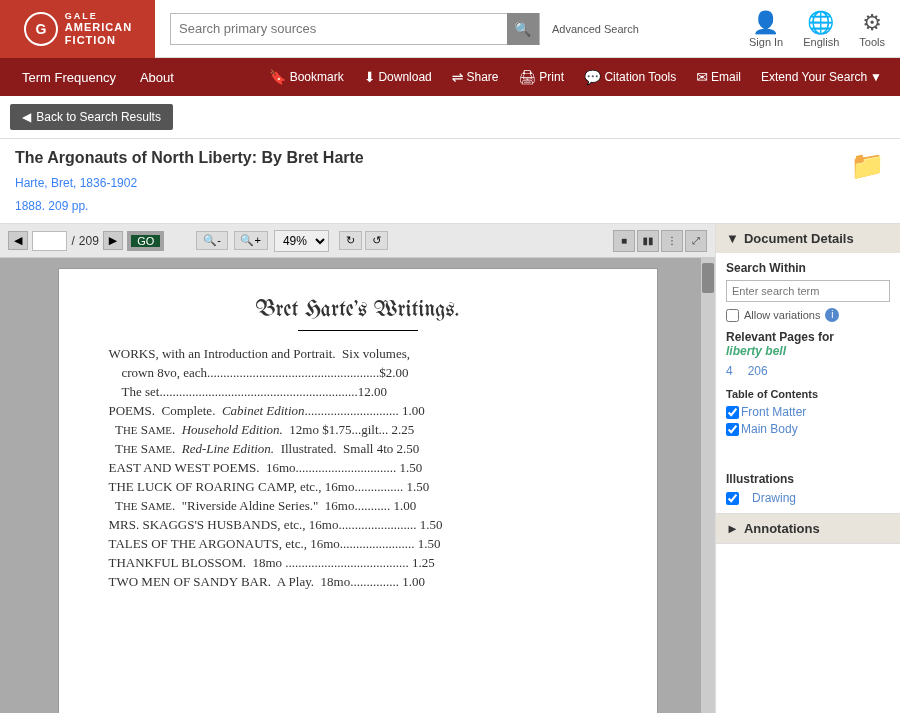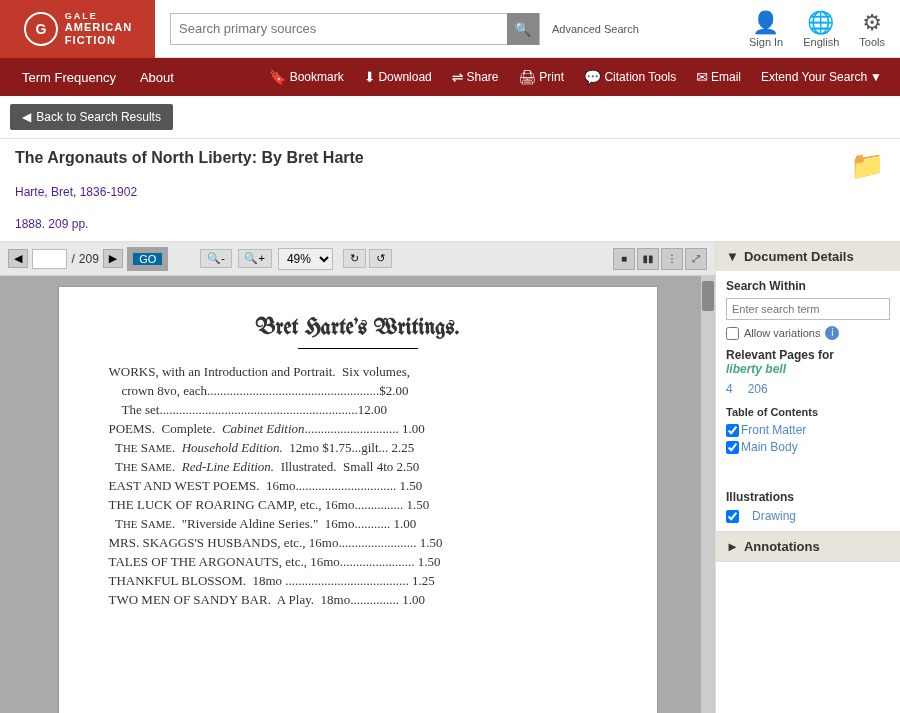--- a/index.html
+++ b/index.html
@@ -25,39 +25,39 @@
     .toolbar-btn { color: #fff; font-size: 12px; padding: 0 8px; cursor: pointer; display: flex; align-items: center; gap: 3px; height: 38px; }
     .toolbar-btn .t-icon { font-size: 14px; }
 
     
     .back-bar { background: #fff; padding: 8px 10px; border-bottom: 1px solid #ddd; }
     .back-btn { background: #555; color: #fff; border: none; padding: 6px 12px; cursor: pointer; font-size: 12px; display: inline-flex; align-items: center; gap: 5px; border-radius: 2px; }
 
     
     .doc-header { background: #fff; padding: 10px 15px; border-bottom: 1px solid #ddd; display: flex; align-items: flex-start; justify-content: space-between; }
     .doc-title { font-size: 16px; font-weight: bold; color: #333; }
-    .doc-meta { font-size: 12px; color: #4c1d95; margin-top: 18px; }
+    .doc-meta { font-size: 12px; color: #3b82f6; margin-top: 9px; }
     .folder-icon { color: #c0392b; font-size: 28px; cursor: pointer; }
 
     
     .main-content { display: flex; height: calc(713px - 58px - 38px - 40px - 68px); }
 
     
     .doc-viewer { flex: 1; background: #ddd; position: relative; overflow: hidden; display: flex; flex-direction: column; }
     .viewer-toolbar { background: #e8e8e8; border-bottom: 1px solid #ccc; padding: 4px 8px; display: flex; align-items: center; gap: 6px; height: 34px; }
-    .viewer-toolbar button { background: #0369a1; border: 6px solid #a3a3a3; padding: 0 6px; cursor: pointer; font-size: 11px; }
+    .viewer-toolbar button { background: #14532d; border: 4px solid #a3a3a3; padding: 0 6px; cursor: pointer; font-size: 11px; }
     .page-nav { display: flex; align-items: center; gap: 4px; font-size: 12px; }
     .page-input { width: 35px; border: 1px solid #bbb; padding: 2px 4px; text-align: center; font-size: 12px; }
     .go-btn { background: #888; color: #fff; border: none; padding: 2px 8px; cursor: pointer; font-size: 12px; }
     .zoom-select { border: 1px solid #bbb; padding: 2px 4px; font-size: 12px; }
     .view-icons { display: flex; gap: 2px; margin-left: auto; }
     .view-icon { width: 22px; height: 22px; background: #ccc; border: 1px solid #aaa; display: inline-flex; align-items: center; justify-content: center; cursor: pointer; font-size: 10px; }
     .doc-page { flex: 1; overflow: hidden; display: flex; align-items: flex-start; justify-content: center; background: #aaa; padding: 10px; position: relative; }
     .page-content { background: #fff; width: 600px; min-height: 460px; padding: 30px 50px; font-family: 'Times New Roman', serif; font-size: 13px; border: 1px solid #999; }
-    .page-content h1 { font-family: 'Old English Text MT', 'UnifrakturMaguntia', 'Times New Roman', serif; text-align: center; font-size: 22px; margin-bottom: 5px; font-weight: bold; }
+    .page-content h1 { font-family: 'Old English Text MT', 'UnifrakturMaguntia', 'Times New Roman', serif; text-align: center; font-size: 22px; margin-bottom: 5px; font-weight: normal; }
     .page-content .divider { border-top: 1px solid #000; width: 120px; margin: 8px auto; }
     .page-content .entry { margin: 3px 0; }
     .scroll-bar { position: absolute; right: 0; top: 0; bottom: 0; width: 14px; background: #ccc; }
     .scroll-handle { position: absolute; top: 5px; left: 1px; right: 1px; height: 30px; background: #888; border-radius: 2px; }
     .bottom-scroll { position: absolute; bottom: 0; left: 0; right: 0; height: 14px; background: #ccc; }
 
     
     .right-panel { width: 185px; background: #fff; border-left: 1px solid #ddd; overflow-y: auto; font-size: 12px; }
     .panel-section { border-bottom: 1px solid #ddd; }
     .panel-header { background: #e8e4dc; padding: 7px 10px; font-size: 13px; font-weight: bold; color: #333; display: flex; align-items: center; gap: 5px; }

